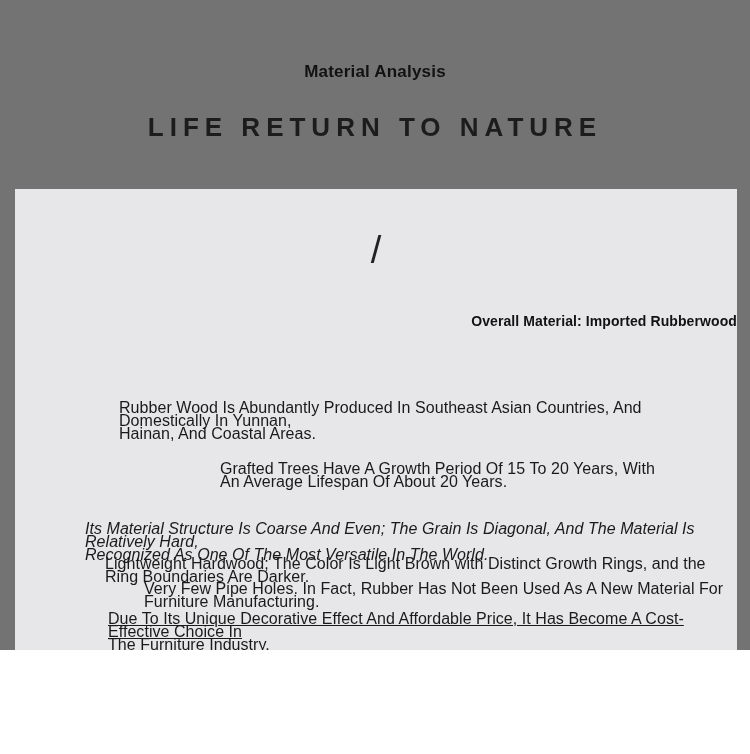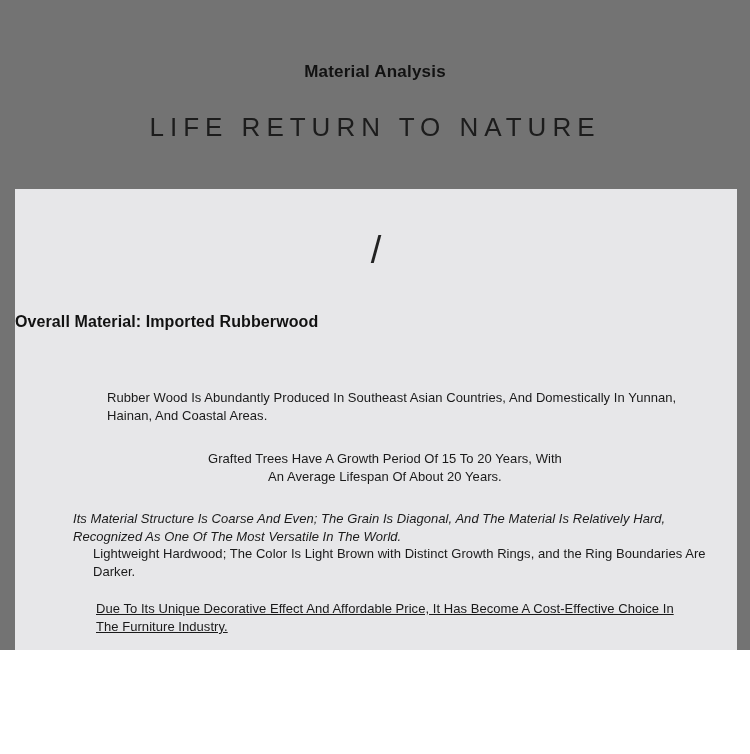--- a/index.html
+++ b/index.html
@@ -29,21 +29,21 @@
     letter-spacing: 0.2px;
   }
   .headline {
     position: absolute;
     top: 112px;
     left: 0;
     right: 0;
     margin: 0;
     text-align: center;
     font-size: 26px;
-    font-weight: 400;
+    font-weight: 700;
     color: #1c1c1c;
     letter-spacing: 6px;
     white-space: nowrap;
   }
   
   .panel {
     position: absolute;
     left: 15px;
     top: 189px;
     width: 722px;
@@ -59,39 +59,39 @@
     font-size: 38px;
     font-weight: 300;
     color: #222222;
     line-height: 1;
   }
   .subtitle {
     position: absolute;
     top: 124px;
     left: 0;
     right: 0;
-    text-align: left;
-    font-size: 16px;
+    text-align: right;
+    font-size: 14px;
     font-weight: 700;
     color: #121212;
     letter-spacing: 0.1px;
   }
   .para {
     position: absolute;
-    margin: 0;
-    font-size: 13px;
+    margin: 12px;
+    font-size: 16px;
     font-weight: 500;
-    line-height: 18px;
+    line-height: 13px;
     color: #1a1a1a;
     white-space: pre-line;
     letter-spacing: 0.05px;
   }
   .p1 { left: 92px;  top: 200px; }
   .p2 { left: 53px;  top: 238px; }
-  .p3 { left: 193px; top: 261px; text-align: center; }
+  .p3 { left: 193px; top: 261px; }
   .p4 { left: 58px;  top: 321px; font-style: italic; }
   .p5 { left: 78px;  top: 356px; }
   .p6 { left: 117px; top: 381px; }
   .p7 { left: 81px;  top: 411px; text-decoration: underline; }
   .p8 { left: 159px; top: 447px; }
 </style>
 </head>
 <body>
 
 <div class="page">
@@ -111,19 +111,21 @@
 
 
     <p class="para p3">Grafted Trees Have A Growth Period Of 15 To 20 Years, With
 An Average Lifespan Of About 20 Years.</p>
 
     <p class="para p4">Its Material Structure Is Coarse And Even; The Grain Is Diagonal, And The Material Is Relatively Hard,
 Recognized As One Of The Most Versatile In The World.</p>
 
     <p class="para p5">Lightweight Hardwood; The Color Is Light Brown with Distinct Growth Rings, and the Ring Boundaries Are Darker.</p>
 
+    <p class="para p6">Very Few Pipe Holes. In Fact, Rubber Has Not Been Used As A New Material For
+Furniture Manufacturing.</p>
 
     <p class="para p7">Due To Its Unique Decorative Effect And Affordable Price, It Has Become A Cost-Effective Choice In
 The Furniture Industry.</p>
 
 
   </div>
 </div>
 
 </body></html>

